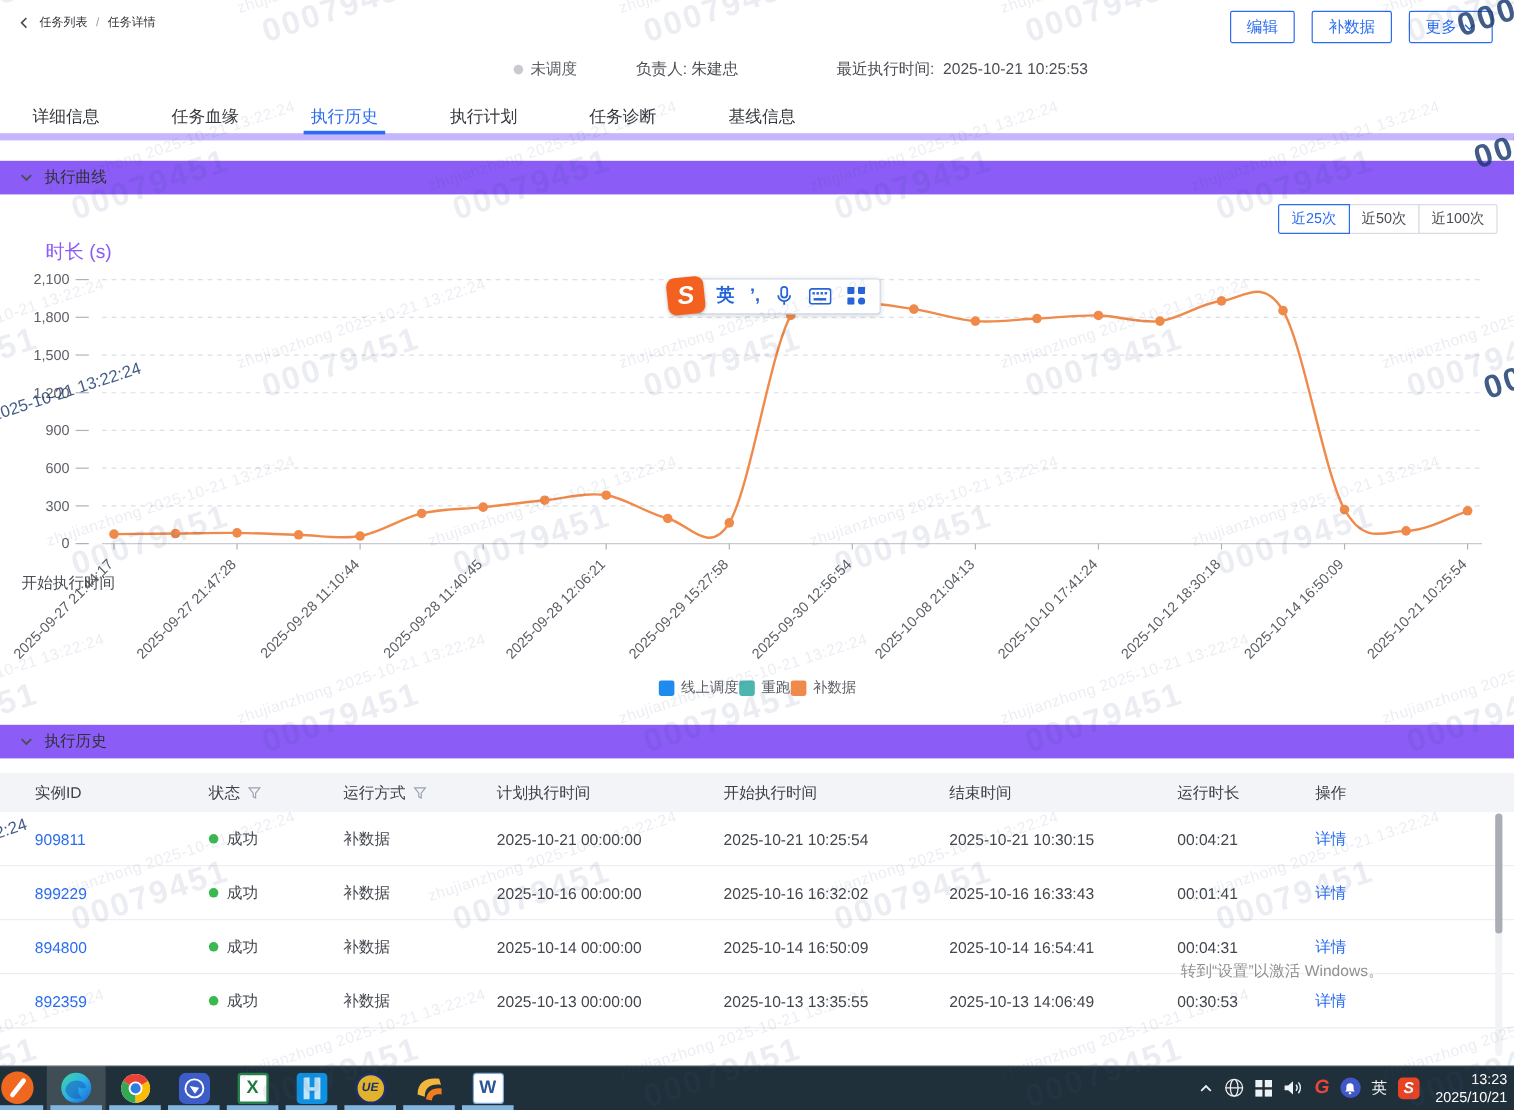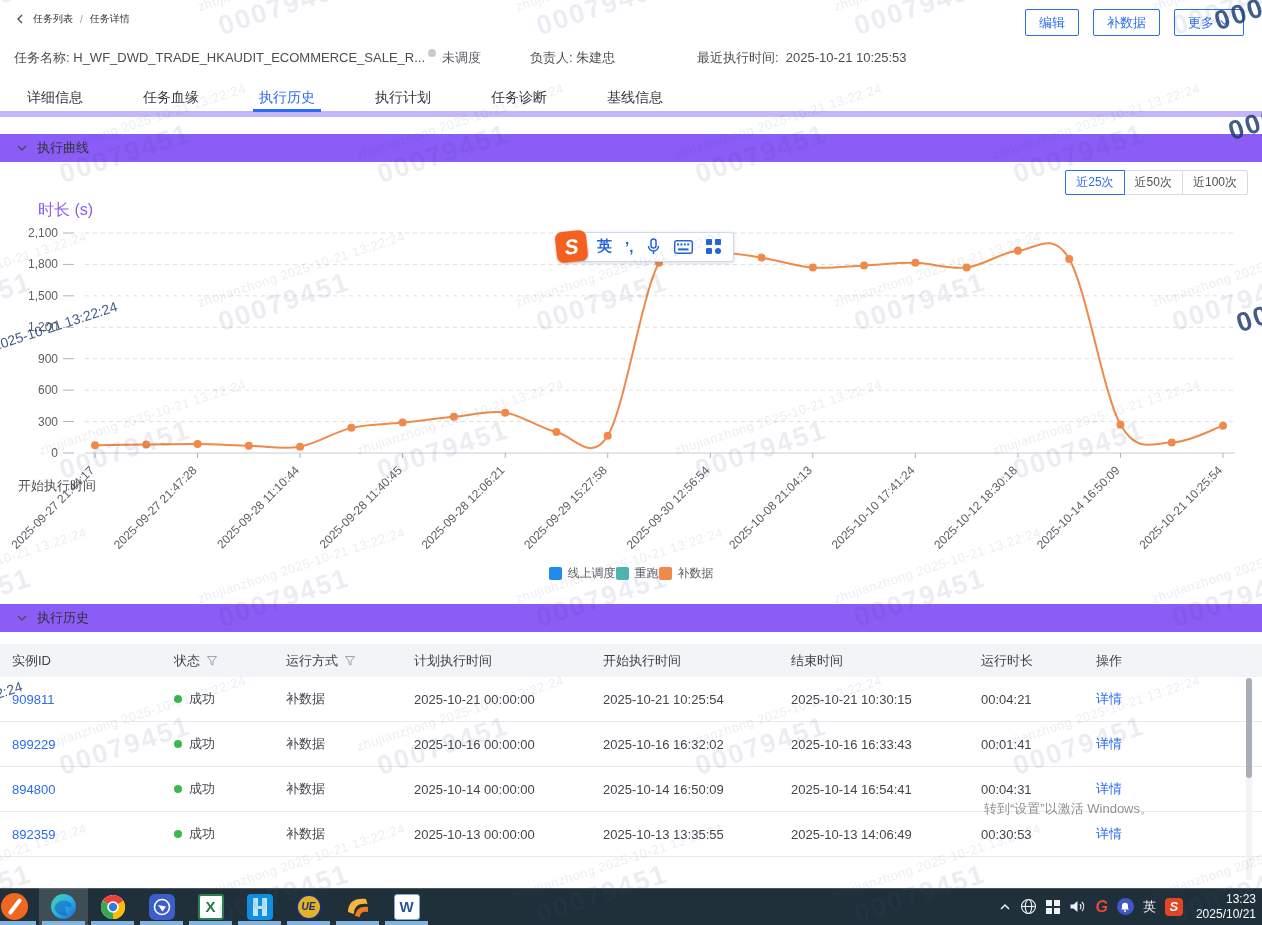--- a/index.html
+++ b/index.html
@@ -7,21 +7,21 @@
   body{position:relative;background:#fff;font-family:"Liberation Sans","DejaVu Sans",sans-serif;color:#35383d}
   
   .topbar{position:absolute;left:0;top:0;width:100%;height:42px}
   .breadcrumb{position:absolute;left:14px;top:12px;display:flex;align-items:center;gap:7px;font-size:10px;color:#303237}
   .breadcrumb .sep{color:#9aa0a8}
   .top-actions{position:absolute;right:18px;top:9px;display:flex;gap:14px}
   .btn-outline{height:27px;padding:0 13px;background:#fff;border:1px solid #2b6cf0;border-radius:2px;color:#2b6cf0;font-size:13px;display:flex;align-items:center;gap:5px;cursor:pointer;font-family:inherit}
   
   .inforow{position:absolute;left:0;top:46px;width:100%;height:22px;font-size:13px;color:#4a4d52}
   .inforow .name{position:absolute;left:14px;top:3px}
-  .inforow .status{position:absolute;left:428px;top:3px;display:flex;gap:6px;color:#5c6066}
+  .inforow .status{position:absolute;left:428px;top:3px;display:flex;align-items:center;gap:6px;color:#5c6066}
   .dot{display:inline-block;width:8px;height:8px;border-radius:50%}
   .inforow .owner{position:absolute;left:530px;top:3px}
   .inforow .lastrun{position:absolute;left:697px;top:3px}
   
   .tabs{position:absolute;left:0;top:79px;width:100%;height:38px;border-bottom:6px solid #c4b5fd;display:flex;gap:54px;padding-left:24px}
   .tab{font-size:14px;color:#35383d;line-height:36px;padding:0 3px;position:relative;cursor:pointer}
   .tab.active{color:#2b6cf0}
   .tab.active::after{content:'';position:absolute;left:-3px;right:-3px;bottom:-1px;height:3px;background:#2b6cf0}
   
   .section-bar{position:absolute;left:0;width:100%;height:28px;background:#8b5cf6;display:flex;align-items:center;gap:9px;padding-left:16px;font-size:13px;color:#303237}
@@ -44,21 +44,21 @@
   .ime-logo{width:31px;height:31px;border-radius:7px;background:#f4601f;color:#fff;font-weight:bold;font-style:italic;font-size:21px;display:flex;align-items:center;justify-content:center;box-shadow:0 1px 3px rgba(0,0,0,.3);z-index:2;transform:rotate(-6deg)}
   .ime-bar{height:30px;margin-left:-5px;background:#fff;border:1px solid #ccd9ee;border-radius:3px;box-shadow:0 1px 4px rgba(0,0,0,.15);display:flex;align-items:center;gap:13px;padding:0 12px 0 14px}
   .ime-txt{color:#2565d8;font-weight:bold;font-size:15px;cursor:pointer}
   .ime-ic{display:flex;cursor:pointer}
   
   .grid-header,.grid-row{display:grid;grid-template-columns:174px 112px 128px 189px 188px 190px 115px auto;align-items:center}
   .grid-header{position:absolute;left:0;top:644px;width:100%;height:33px;background:#f3f4f8;font-size:13px;color:#3d4148}
   .grid-body{position:absolute;left:0;top:677px;width:100%}
   .grid-row{height:45px;border-bottom:1px solid #e8eaee;font-size:13px;color:#42464d;background:#fff}
   .cell{padding-right:8px}
-  .cell:first-child{padding-left:12px}
+  .cell:first-child{padding-left:29px}
   .th{display:flex;align-items:center;gap:6px}
   .link{color:#2b6cf0;text-decoration:none;cursor:pointer}
   .status-cell{display:flex;align-items:center;gap:7px}
   
   .vscroll{position:absolute;right:10px;top:678px;width:6px;height:202px;background:#f2f3f5;border-radius:3px;z-index:5}
   .vscroll-thumb{position:absolute;left:0;top:0;width:6px;height:100px;background:#a9aeb6;border-radius:3px}
   
   .activation{position:absolute;left:984px;top:784px;z-index:40;color:rgba(125,125,125,.85);pointer-events:none}
   .activation .l1{font-size:21px}
   .activation .l2{font-size:13px;margin-top:16px}
@@ -112,21 +112,20 @@
     <button class="btn-outline">
         <span>更多</span>
         <svg width="11" height="11" viewBox="0 0 12 12">
           <polyline points="2,4 6,8 10,4" fill="none" stroke="#2b6cf0" stroke-width="1.4"></polyline>
         </svg>
       </button>
   </div>
 </div>
 
 <div class="inforow">
-  <span class="name"><span>任务名称:</span> <span>H_WF_DWD_TRADE_HKAUDIT_ECOMMERCE_SALE_R...</span></span>
   <span class="status">
       <span class="dot" id="sched-dot" style="background: rgb(200, 202, 208);"></span>
       <span>未调度</span>
     </span>
   <span class="owner"><span>负责人:</span> <span>朱建忠</span></span>
   <span class="lastrun"><span>最近执行时间:</span>&nbsp;&nbsp;<span>2025-10-21 10:25:53</span></span>
 </div>
 
 <div class="tabs" id="tabs-list">
     <div class="tab">详细信息</div>

